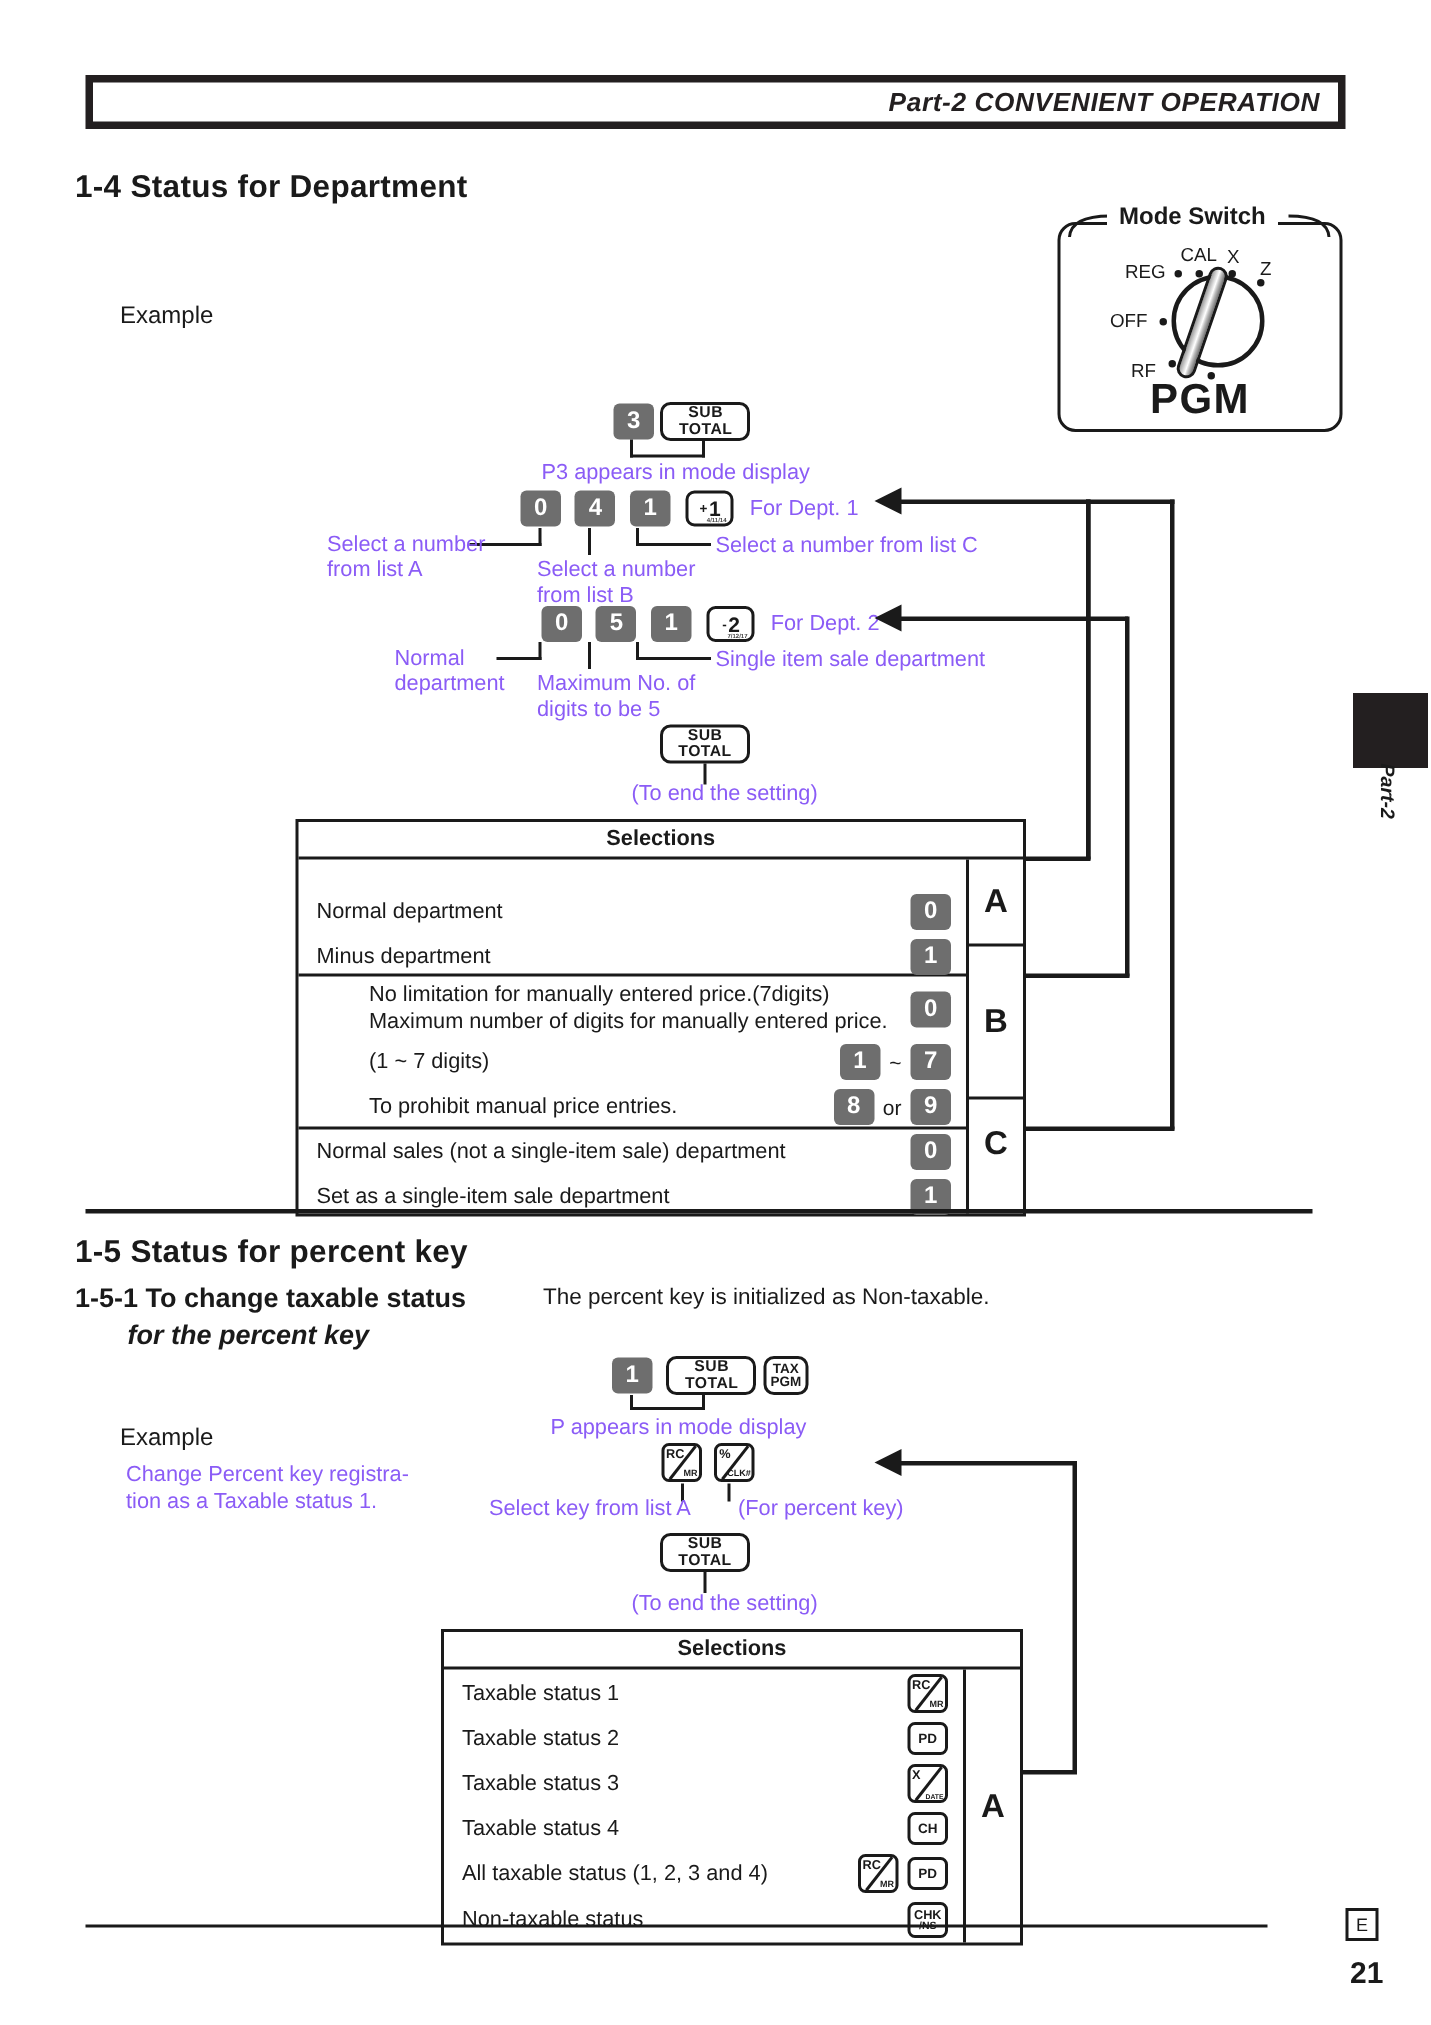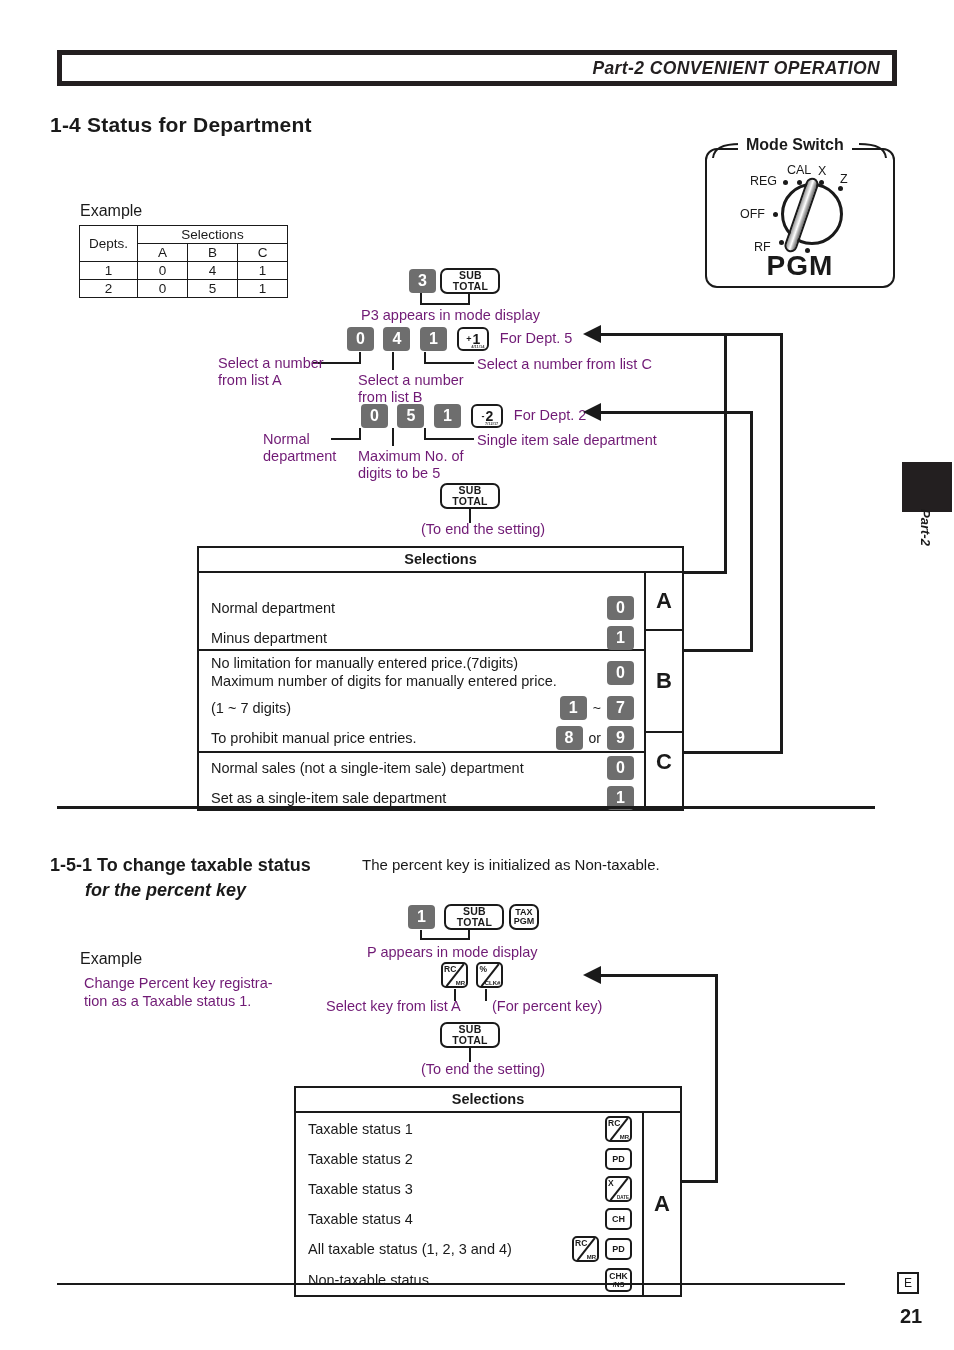--- a/index.html
+++ b/index.html
@@ -138,21 +138,21 @@
     background:#fff; font-size:9px; font-weight:bold; vertical-align:middle;
   }
   .key-2l{
     display:inline-flex; flex-direction:column; align-items:center;
     justify-content:center; width:27px; height:24px;
     border:2px solid #1a1a1a; border-radius:5px; background:#fff;
     font-size:8.5px; font-weight:bold; line-height:1.05; vertical-align:middle;
   }
 
   
-  .flow-txt{ position:absolute; font-size:14.5px; color:#701a75; line-height:1.2;}
+  .flow-txt{ position:absolute; font-size:14.5px; color:#8b5cf6; line-height:1.2;}
   .line-v{ position:absolute; background:#1a1a1a; width:2px;}
   .line-h{ position:absolute; background:#1a1a1a; height:2px;}
   .thick-v{ position:absolute; background:#1a1a1a; width:3px;}
   .thick-h{ position:absolute; background:#1a1a1a; height:3px;}
   .arrow-l{
     position:absolute; width:0; height:0;
     border-top:9px solid transparent; border-bottom:9px solid transparent;
     border-right:18px solid #1a1a1a;
   }
 
@@ -221,45 +221,20 @@
     <div class="ms-dot" style="left:773px;top:212px;"></div>
 
     <div class="ms-txt" style="left:754px;top:240px;">RF</div>
     <div class="ms-dot" style="left:779px;top:240px;"></div>
     <div class="ms-dot" style="left:805px;top:248px;"></div>
 
     <div class="ms-pgm">PGM</div>
   </div>
 
   <div class="ex-label" id="ex1">Example</div>
-  <table class="dep-table">
-    <tbody>
-        <tr>
-      <td class="c-dep" rowspan="2">Depts.</td>
-      <td class="c-abc hdr-sel" colspan="3">Selections</td>
-    </tr>
-    <tr>
-      <td class="c-abc">A</td>
-      <td class="c-abc">B</td>
-      <td class="c-abc">C</td>
-    </tr>
-    <tr>
-      <td>1</td>
-      <td>0</td>
-      <td>4</td>
-      <td>1</td>
-    </tr>
-    <tr>
-      <td>2</td>
-      <td>0</td>
-      <td>5</td>
-      <td>1</td>
-    </tr>
-  </tbody>
-    </table>
 
   <div style="position:absolute;left:409px;top:268px;">
     <span class="key-num">3</span>
     <span class="key-fn key-sub">
       <span>SUB</span>
       <span>TOTAL</span>
     </span>
   </div>
   <div class="line-v" style="left:420px;top:293px;height:12px;"></div>
   <div class="line-v" style="left:468px;top:293px;height:12px;"></div>
@@ -268,21 +243,21 @@
 
   <div style="position:absolute;left:347px;top:327px;">
     <span class="key-num">0</span>
     <span class="key-num" style="margin-left:5px">4</span>
     <span class="key-num" style="margin-left:5px">1</span>
     <span class="key-dept" style="margin-left:6px">
       <span class="plus">+</span>
       <span>1</span>
       <span class="sub">4/11/14</span>
     </span>
-    <span class="flow-txt" style="position:static;margin-left:6px;">For Dept. 5</span>
+    <span class="flow-txt" style="position:static;margin-left:6px;">For Dept. 1</span>
   </div>
 
   <div class="line-v" style="left:359px;top:352px;height:12px;"></div>
   <div class="line-h" style="left:313px;top:362px;width:48px;"></div>
   <div class="line-v" style="left:392px;top:352px;height:18px;"></div>
   <div class="line-v" style="left:424px;top:352px;height:12px;"></div>
   <div class="line-h" style="left:424px;top:362px;width:50px;"></div>
 
   <div class="flow-txt" style="left:218px;top:355px;">Select a number</div>
   <div class="flow-txt" style="left:218px;top:372px;">from list A</div>
@@ -352,21 +327,21 @@
               </span>
           </div>
           <div class="sel-row">
             <span class="txt">Minus department</span>
             <span class="keys">
                 <span class="key-num">1</span>
               </span>
           </div>
         </div>
 
-        <div class="sel-grp" style="height:102px;">
+        <div class="sel-grp" style="height:102px;padding-left:35px;">
           <div class="sel-row" style="min-height:20px;padding-bottom:0;">
             <span class="txt">No limitation for manually entered price.(7digits)</span>
             <span class="keys"></span>
           </div>
           <div class="sel-row" style="min-height:22px;padding-top:0;">
             <span class="txt">Maximum number of digits for manually entered price.</span>
             <span class="keys" style="position:absolute;right:10px;top:10px;">
                 <span class="key-num">0</span>
               </span>
           </div>
@@ -406,20 +381,21 @@
       <div class="sel-letters">
         <div class="sel-letter" style="height:58px;">A</div>
         <div class="sel-letter" style="height:102px;">B</div>
         <div class="sel-letter" style="height:58px;">C</div>
       </div>
     </div>
   </div>
 
   <div class="rule" id="rule-mid"></div>
 
+  <div class="h-sec" id="sec15">1-5  Status for percent key</div>
   <div class="h-sec" id="sec151">1-5-1  To change taxable status</div>
   <div class="h-sec" id="sec151b">for the percent key</div>
   <div class="h-sec" id="sec151note">The percent key is initialized as Non-taxable.</div>
 
   <div class="ex-label" style="left:80px;top:950px;">Example</div>
   <div class="flow-txt" style="left:84px;top:975px;">Change Percent key registra-</div>
   <div class="flow-txt" style="left:84px;top:993px;">tion as a Taxable status 1.</div>
 
   <div style="position:absolute;left:408px;top:904px;">
     <span class="key-num">1</span>

